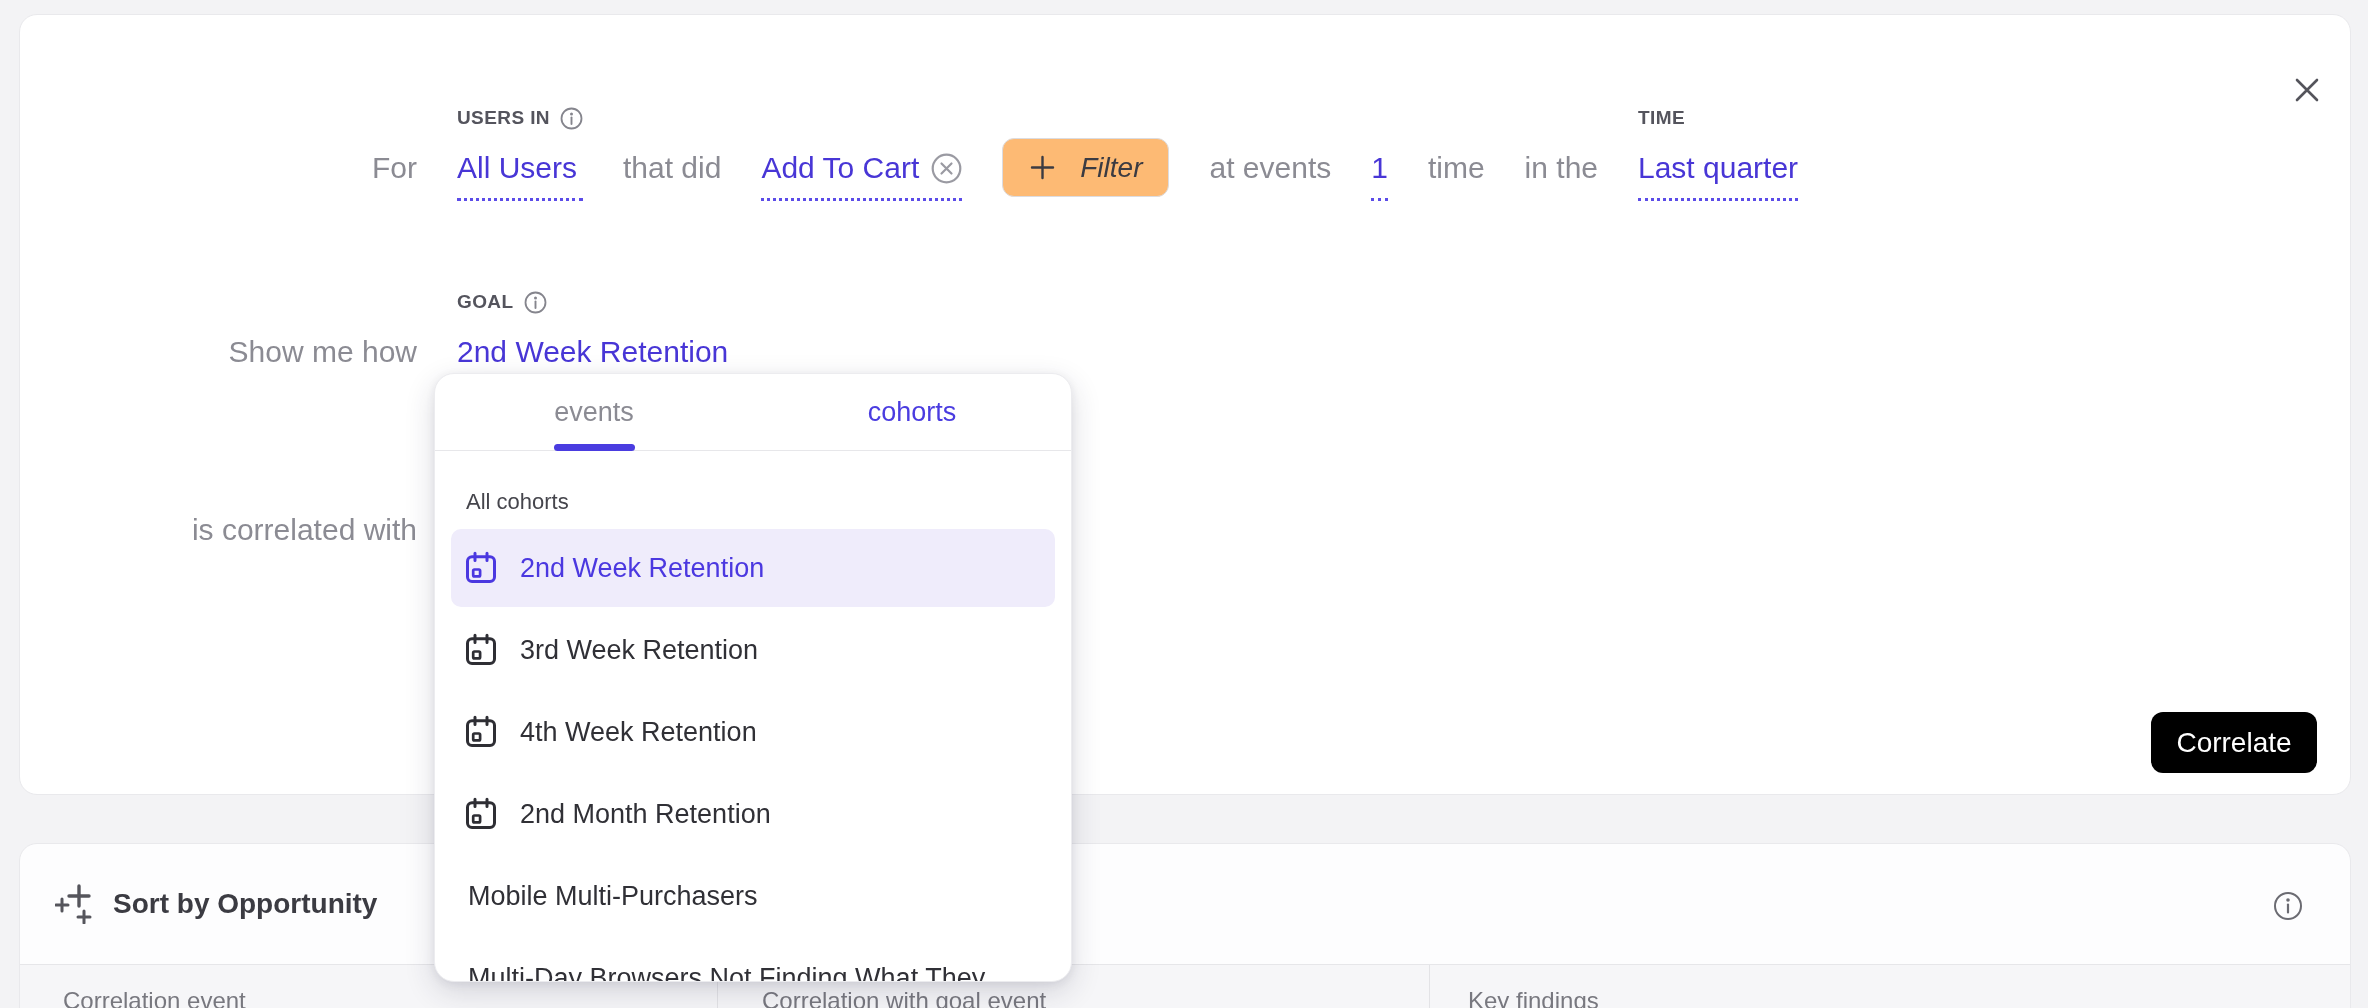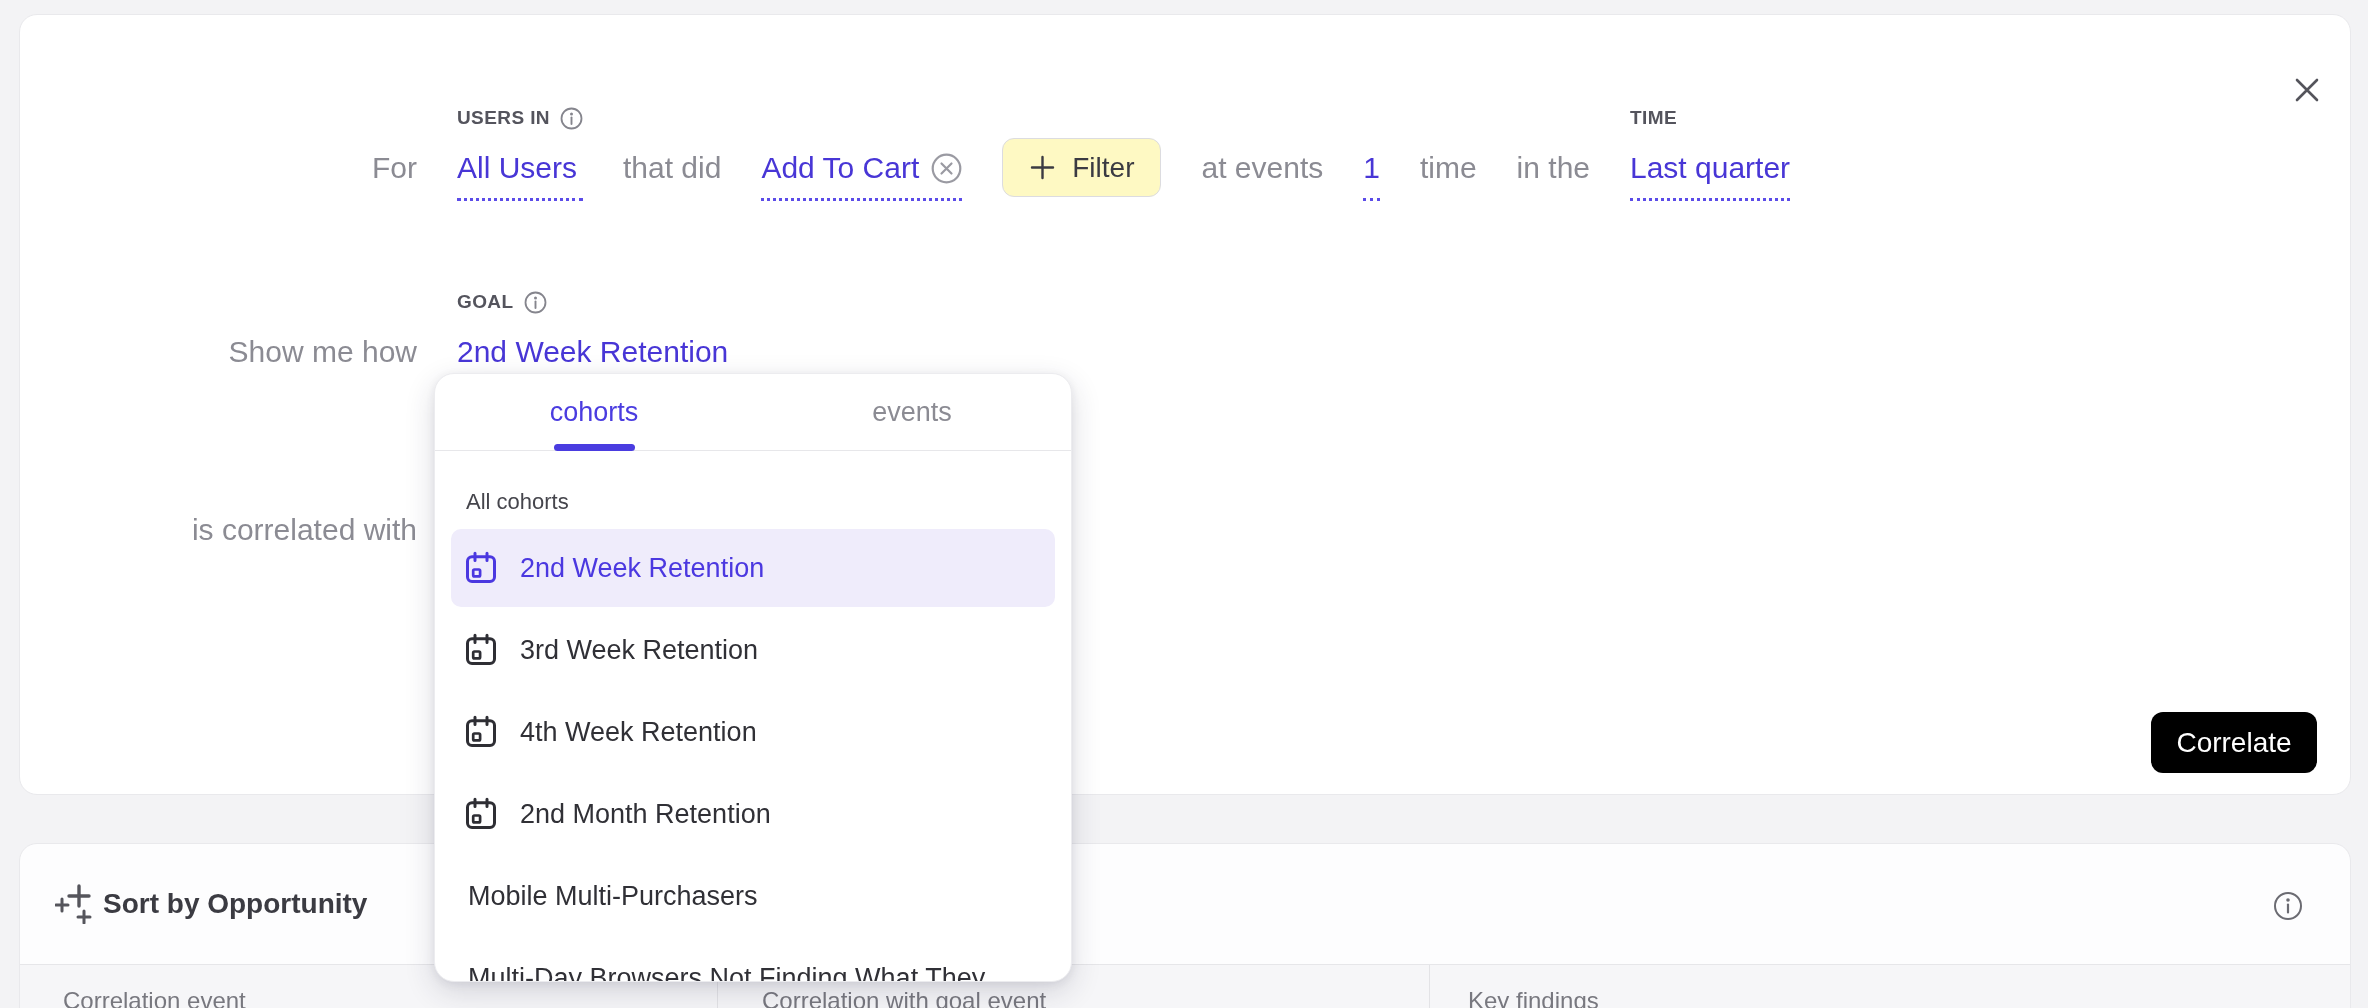--- a/index.html
+++ b/index.html
@@ -37,24 +37,24 @@
   #static-row3 {
     position:absolute; left:147px; top:498px; width:250px; text-align:right;
     font-size:30px; line-height:34px; color:#8b8b93; white-space:nowrap;
   }
 
   
   .info-icon { display:inline-block; flex:none; }
 
   
   #filter-button {
-    margin-top:31px; height:59px; padding:0 26px; background:#fef9c3;
+    margin-top:31px; height:59px; padding:0 26px; background:#fdba74;
     border:1px solid #dcdce0; border-radius:12px;
-    display:inline-flex; align-items:center; gap:16px; cursor:pointer;
-    font-size:28px; color:#3b3b42;
+    display:inline-flex; align-items:center; gap:24px; cursor:pointer;
+    font-size:28px; color:#3b3b42;font-style:italic;
   }
 
   
   #close-button {
     position:absolute; left:2262px; top:50px; width:50px; height:50px;
     display:flex; align-items:center; justify-content:center; cursor:pointer;
     background:transparent; border:none;
   }
 
   
@@ -87,21 +87,21 @@
   }
   .cohort-item.no-icon { padding-left:17px; }
   .cohort-item.selected {
     height:78px; margin-top:2px; margin-bottom:2px;
     background:#efecfb; border-radius:10px; color:#4b38e0;
   }
   .cal-icon { flex:none; }
 
   
   #results-toolbar { height:120px; display:flex; align-items:center; padding-left:35px; }
-  #sort-button { display:flex; align-items:center; gap:0; background:none; border:none;
+  #sort-button { display:flex; align-items:center; gap:10px; background:none; border:none;
                  cursor:pointer; font-family:inherit; font-size:28px; font-weight:bold; color:#3b3b42; }
   #results-info-button { position:absolute; right:45px; top:46px; width:34px; height:34px;
                          background:none; border:none; cursor:pointer; }
   #results-header-row {
     position:absolute; left:0; top:120px; width:100%; height:120px;
     background:#f6f6f8; border-top:1px solid #e6e6e9; display:flex;
   }
   .header-cell { padding-top:22px; font-size:24px; color:#78787f; }
   .header-cell.c1 { width:697px; padding-left:43px; }
   .header-cell.c2 { width:712px; padding-left:44px; border-left:1px solid #e3e3e6; }
@@ -215,22 +215,22 @@
 
     <div id="results-header-row">
       <div class="header-cell c1">Correlation event</div>
       <div class="header-cell c2">Correlation with goal event</div>
       <div class="header-cell c3">Key findings</div>
     </div>
   </section>
 
   <div id="cohort-dropdown">
     <div id="dropdown-tabs">
+      <div class="tab">events</div>
       <div class="tab active">cohorts</div>
-      <div class="tab">events</div>
       <div id="tab-indicator"></div>
     </div>
 
     <div id="cohort-section-header">All cohorts</div>
 
     <div id="cohort-list">
 
       <div class="cohort-item selected">
         <svg class="cal-icon" width="36" height="36" viewBox="0 0 24 24">
           <rect x="3" y="4.5" width="18" height="16.5" rx="3" fill="none" stroke="#4b38e0" stroke-width="2"></rect>

